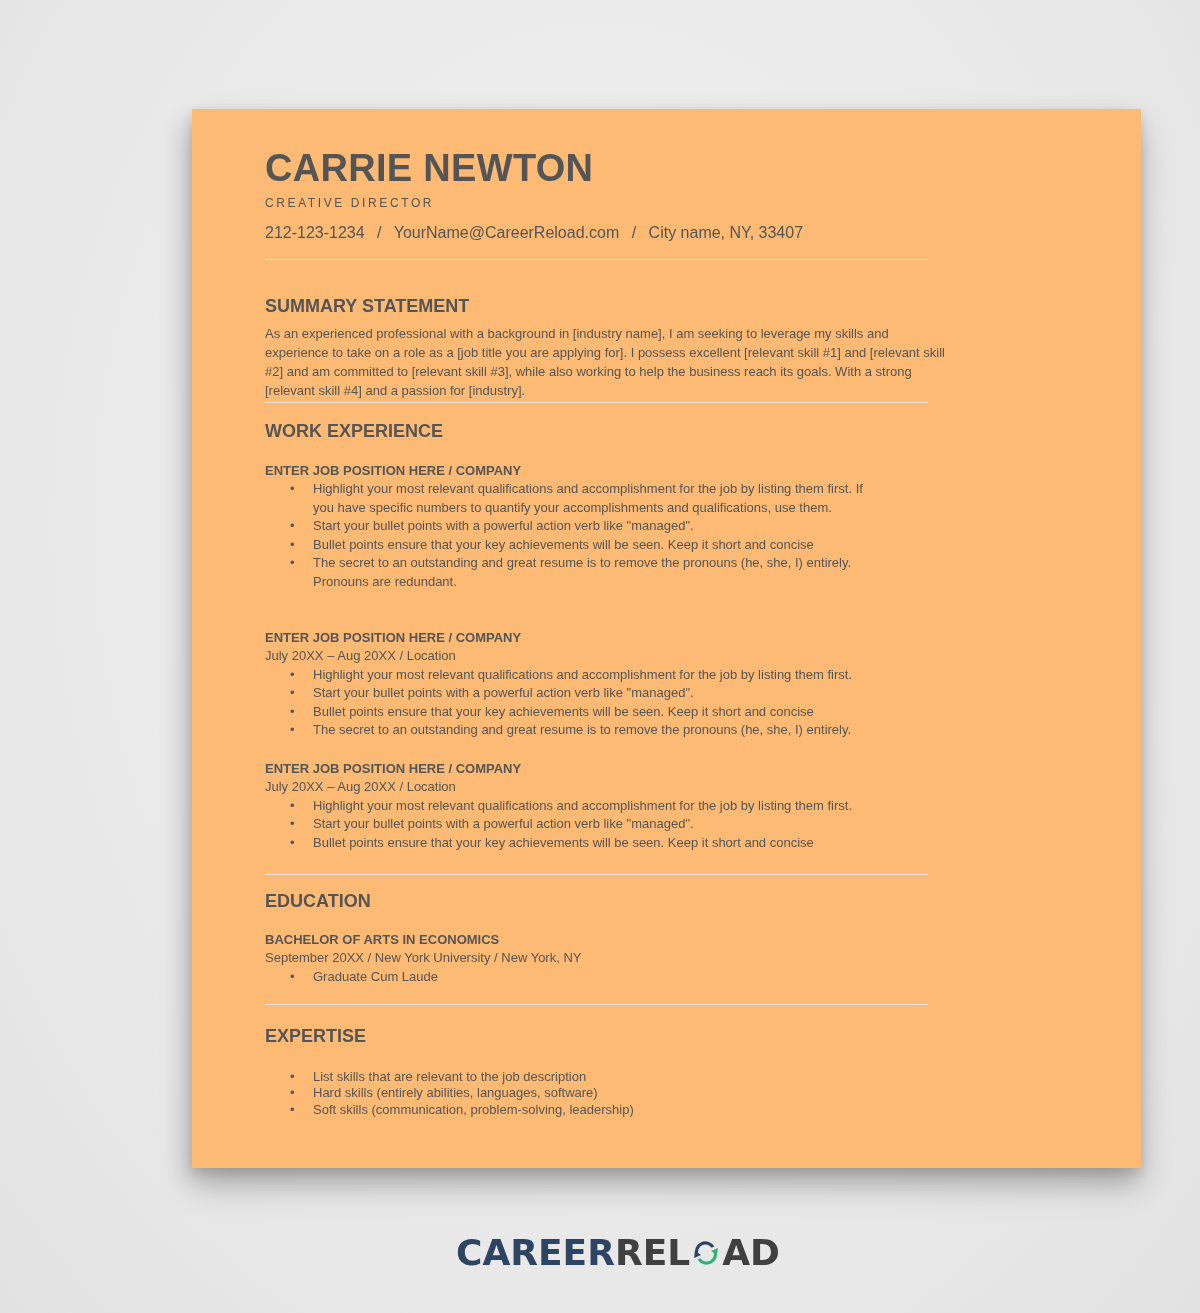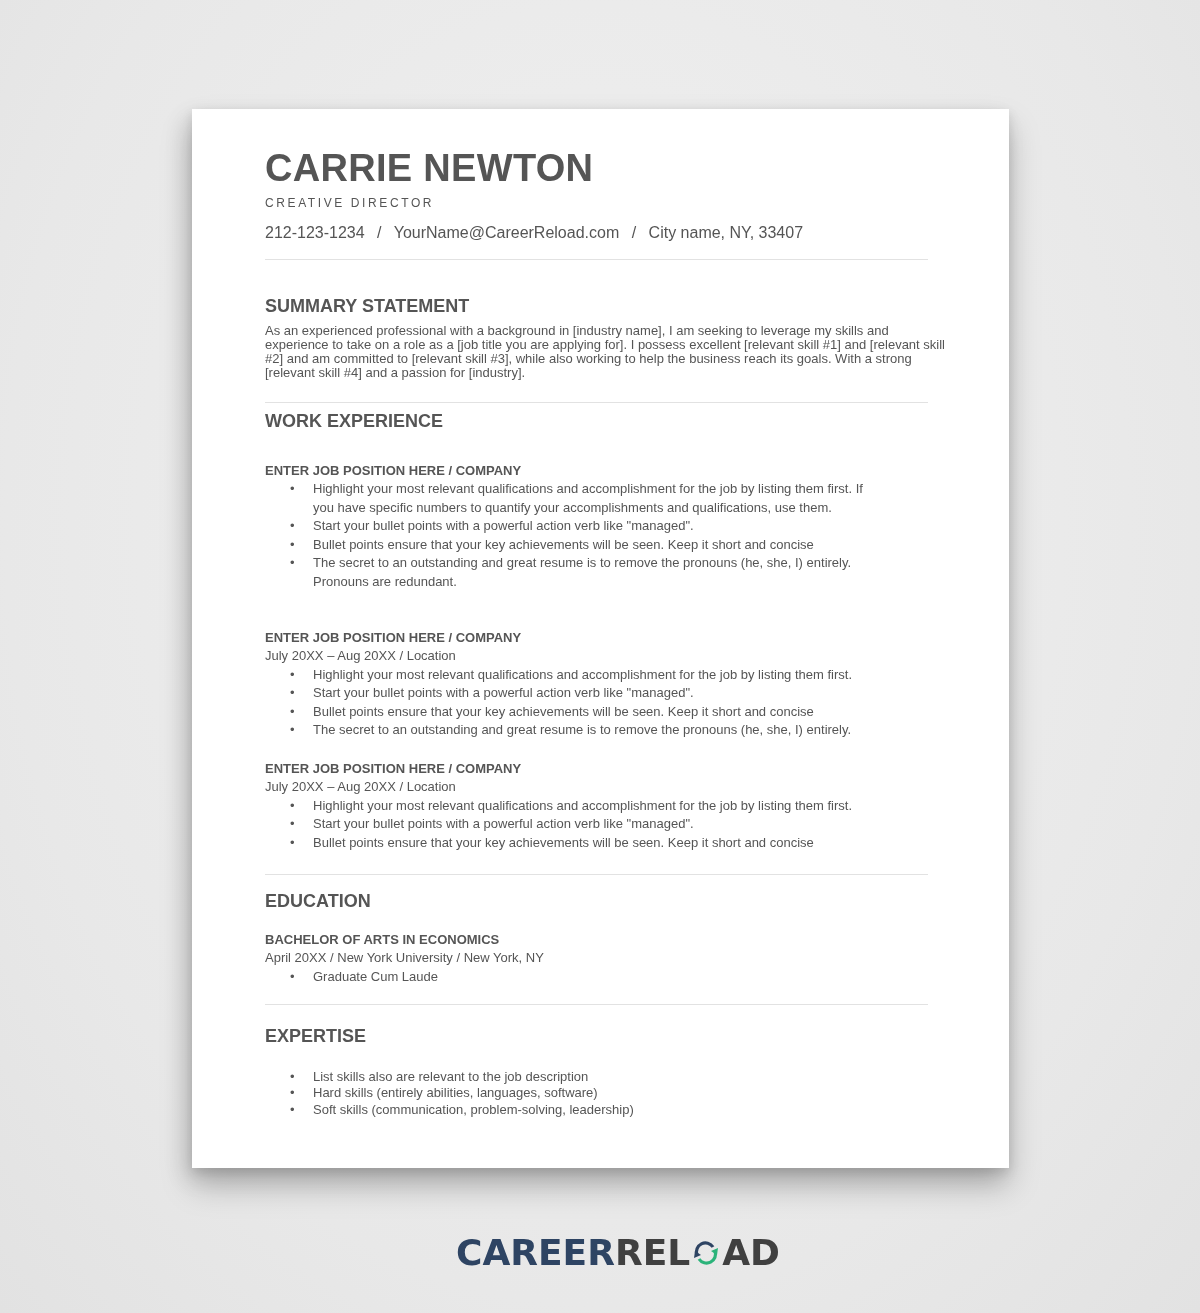--- a/index.html
+++ b/index.html
@@ -13,23 +13,23 @@
     background-image: radial-gradient(ellipse at 50% 40%, #f1f1f1 0%, #e8e8e8 70%, #e2e2e2 100%);
     position: relative;
     overflow: hidden;
     font-family: "Liberation Sans", sans-serif;
     color: #555555;
   }
   .paper {
     position: absolute;
     left: 192px;
     top: 109px;
-    width: 817px;
+    width: 949px;
     height: 1059px;
-    background: #ffffff;
+    background: #fdba74;
     box-shadow: 0 18px 30px rgba(0,0,0,0.22), 0 4px 10px rgba(0,0,0,0.10), -6px 10px 22px rgba(0,0,0,0.10);
   }
   .content {
     position: absolute;
     left: 73px;
     top: 0;
     width: 663px;
   }
   .name {
     position: absolute;
@@ -73,21 +73,21 @@
     font-weight: bold;
     color: #555555;
     white-space: nowrap;
   }
   .summary {
     position: absolute;
     left: 0;
     top: 215px;
     width: 680px;
     font-size: 13px;
-    line-height: 14px;
+    line-height: 19px;
     color: #555555;
   }
   .job {
     position: absolute;
     left: 0;
     width: 663px;
   }
   .job-title {
     font-size: 13px;
     font-weight: bold;
@@ -158,21 +158,21 @@
       <span>City name, NY, 33407</span>
     </div>
 
     <div class="divider" style="top:150px;"></div>
 
     <div class="section-heading" style="top:176px;margin-top:11px;">SUMMARY STATEMENT</div>
     <div class="summary">As an experienced professional with a background in [industry name], I am seeking to leverage my skills and experience to take on a role as a [job title you are applying for]. I possess excellent [relevant skill #1] and [relevant skill #2] and am committed to [relevant skill #3], while also working to help the business reach its goals. With a strong [relevant skill #4] and a passion for [industry].</div>
 
     <div class="divider" style="top:293px;"></div>
 
-    <div class="section-heading" style="top:302px;">WORK EXPERIENCE</div>
+    <div class="section-heading" style="top:312px;">WORK EXPERIENCE</div>
 
     <div class="job" style="top:353px;">
       <div class="job-title">ENTER JOB POSITION HERE / COMPANY</div>
       <ul class="bullets">
         <li><span class="dot">•</span><span>Highlight your most relevant qualifications and accomplishment for the job by listing them first. If you have specific numbers to quantify your accomplishments and qualifications, use them.</span></li>
         <li><span class="dot">•</span><span>Start your bullet points with a powerful action verb like "managed".</span></li>
         <li><span class="dot">•</span><span>Bullet points ensure that your key achievements will be seen. Keep it short and concise</span></li>
         <li><span class="dot">•</span><span>The secret to an outstanding and great resume is to remove the pronouns (he, she, I) entirely. Pronouns are redundant.</span></li>
       </ul>
     </div>
@@ -197,33 +197,33 @@
         <li><span class="dot">•</span><span>Bullet points ensure that your key achievements will be seen. Keep it short and concise</span></li>
       </ul>
     </div>
 
     <div class="divider" style="top:765px;"></div>
 
     <div class="section-heading" style="top:782px;">EDUCATION</div>
 
     <div class="job" style="top:822px;">
       <div class="job-title">BACHELOR OF ARTS IN ECONOMICS</div>
-      <div class="job-meta">April 20XX / New York University / New York, NY</div>
+      <div class="job-meta">September 20XX / New York University / New York, NY</div>
       <ul class="bullets">
         <li><span class="dot">•</span><span>Graduate Cum Laude</span></li>
       </ul>
     </div>
 
     <div class="divider" style="top:895px;"></div>
 
     <div class="section-heading" style="top:917px;">EXPERTISE</div>
 
     <div class="job" style="top:960px;">
       <ul class="bullets tight">
-        <li><span class="dot">•</span><span>List skills also are relevant to the job description</span></li>
+        <li><span class="dot">•</span><span>List skills that are relevant to the job description</span></li>
         <li><span class="dot">•</span><span>Hard skills (entirely abilities, languages, software)</span></li>
         <li><span class="dot">•</span><span>Soft skills (communication, problem-solving, leadership)</span></li>
       </ul>
     </div>
 
   </div>
 </div>
 
 <div class="logo">
   <span class="part1">CAREER</span><span class="part2">REL</span><svg class="reload-icon" viewBox="0 0 30 30">

